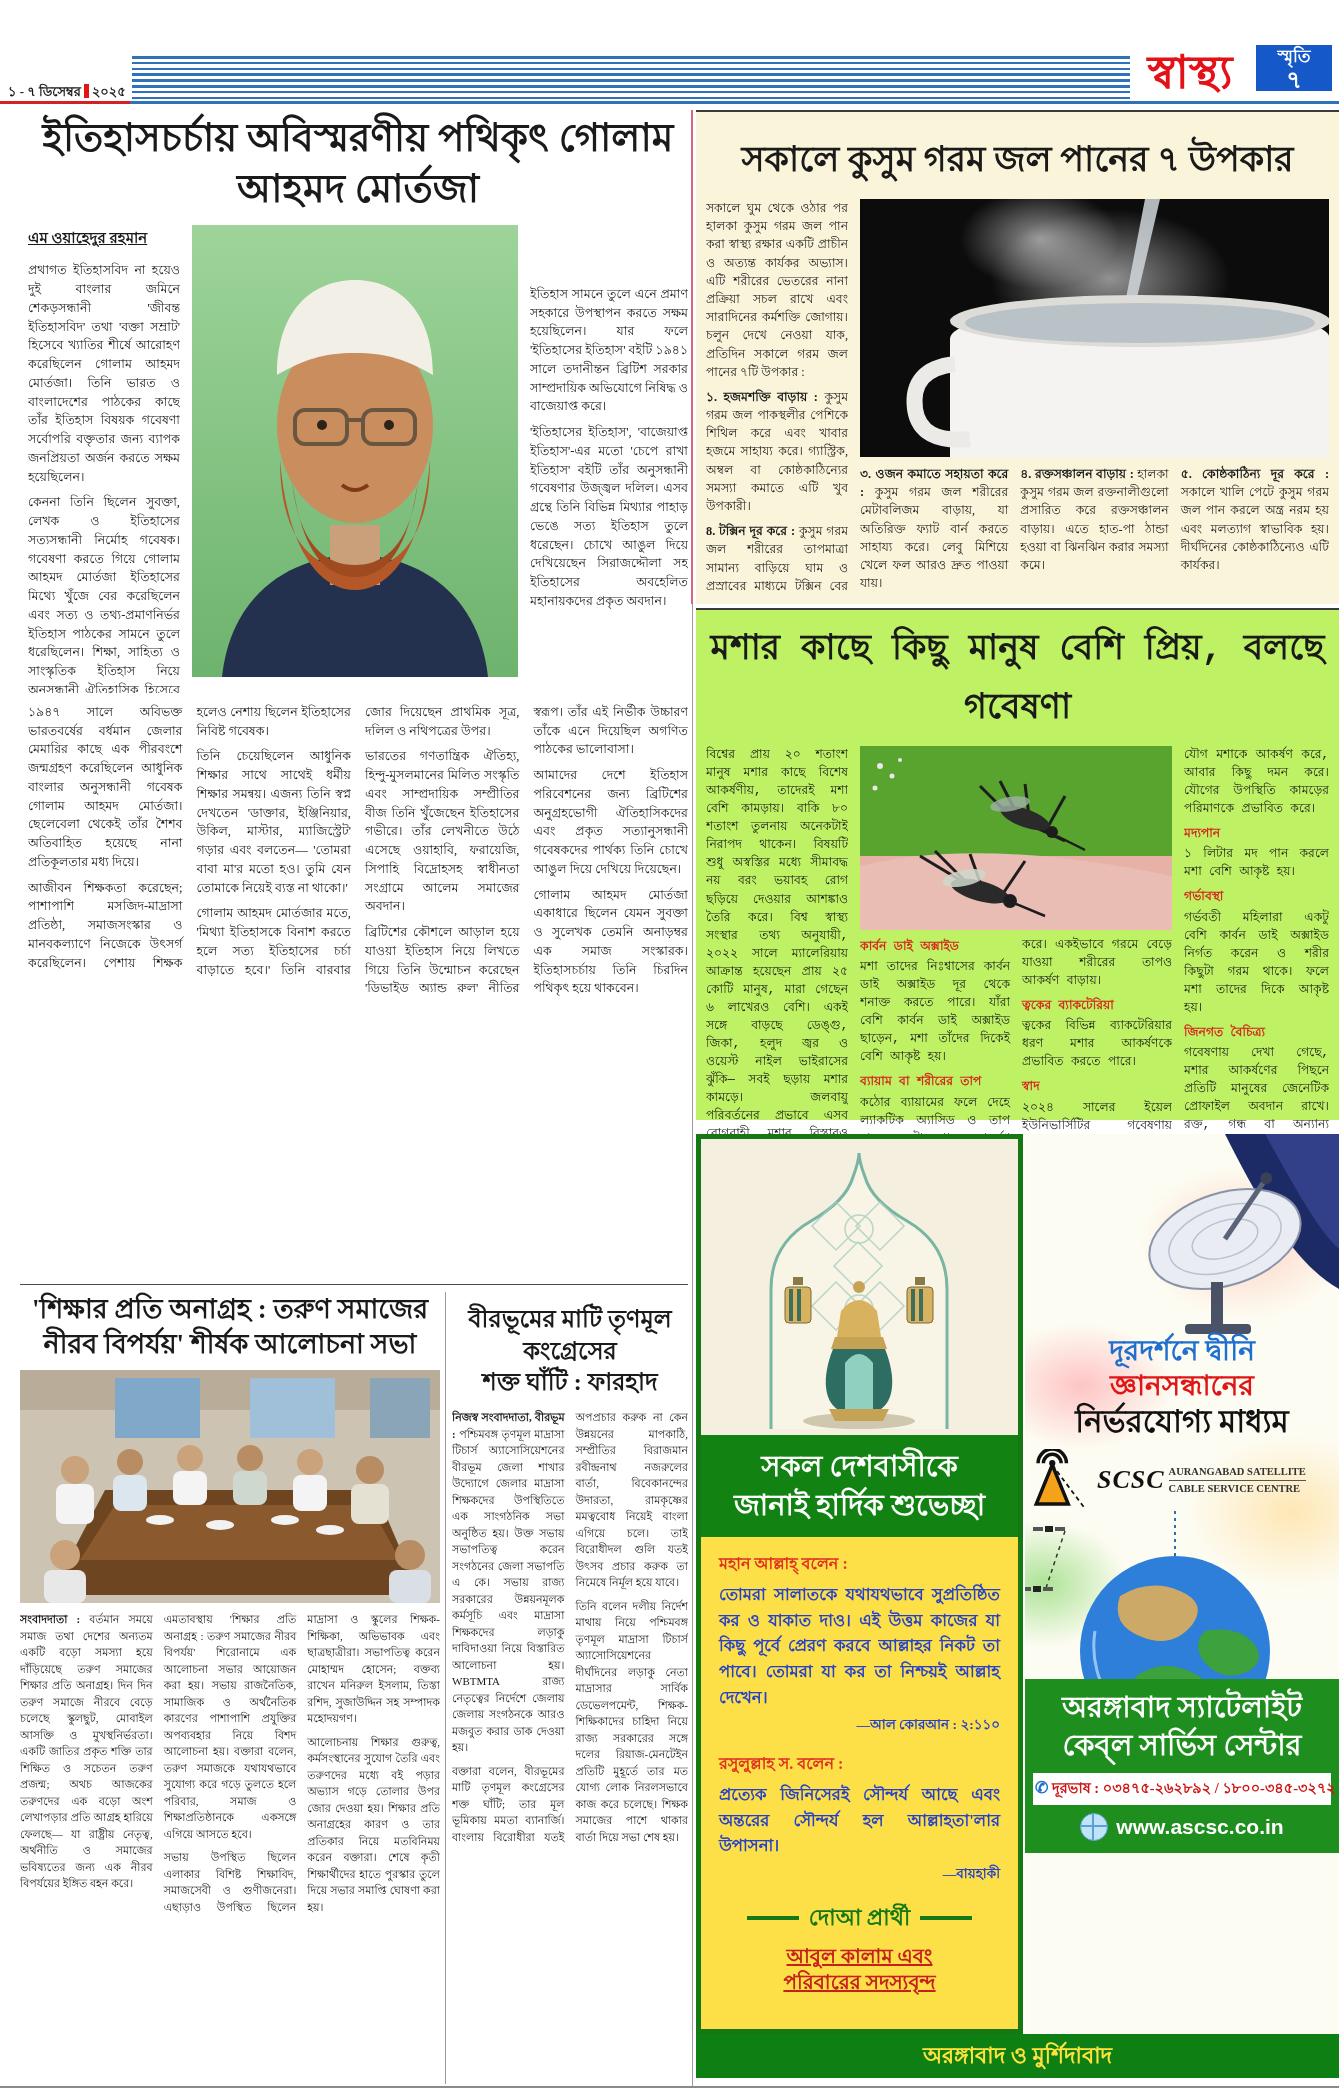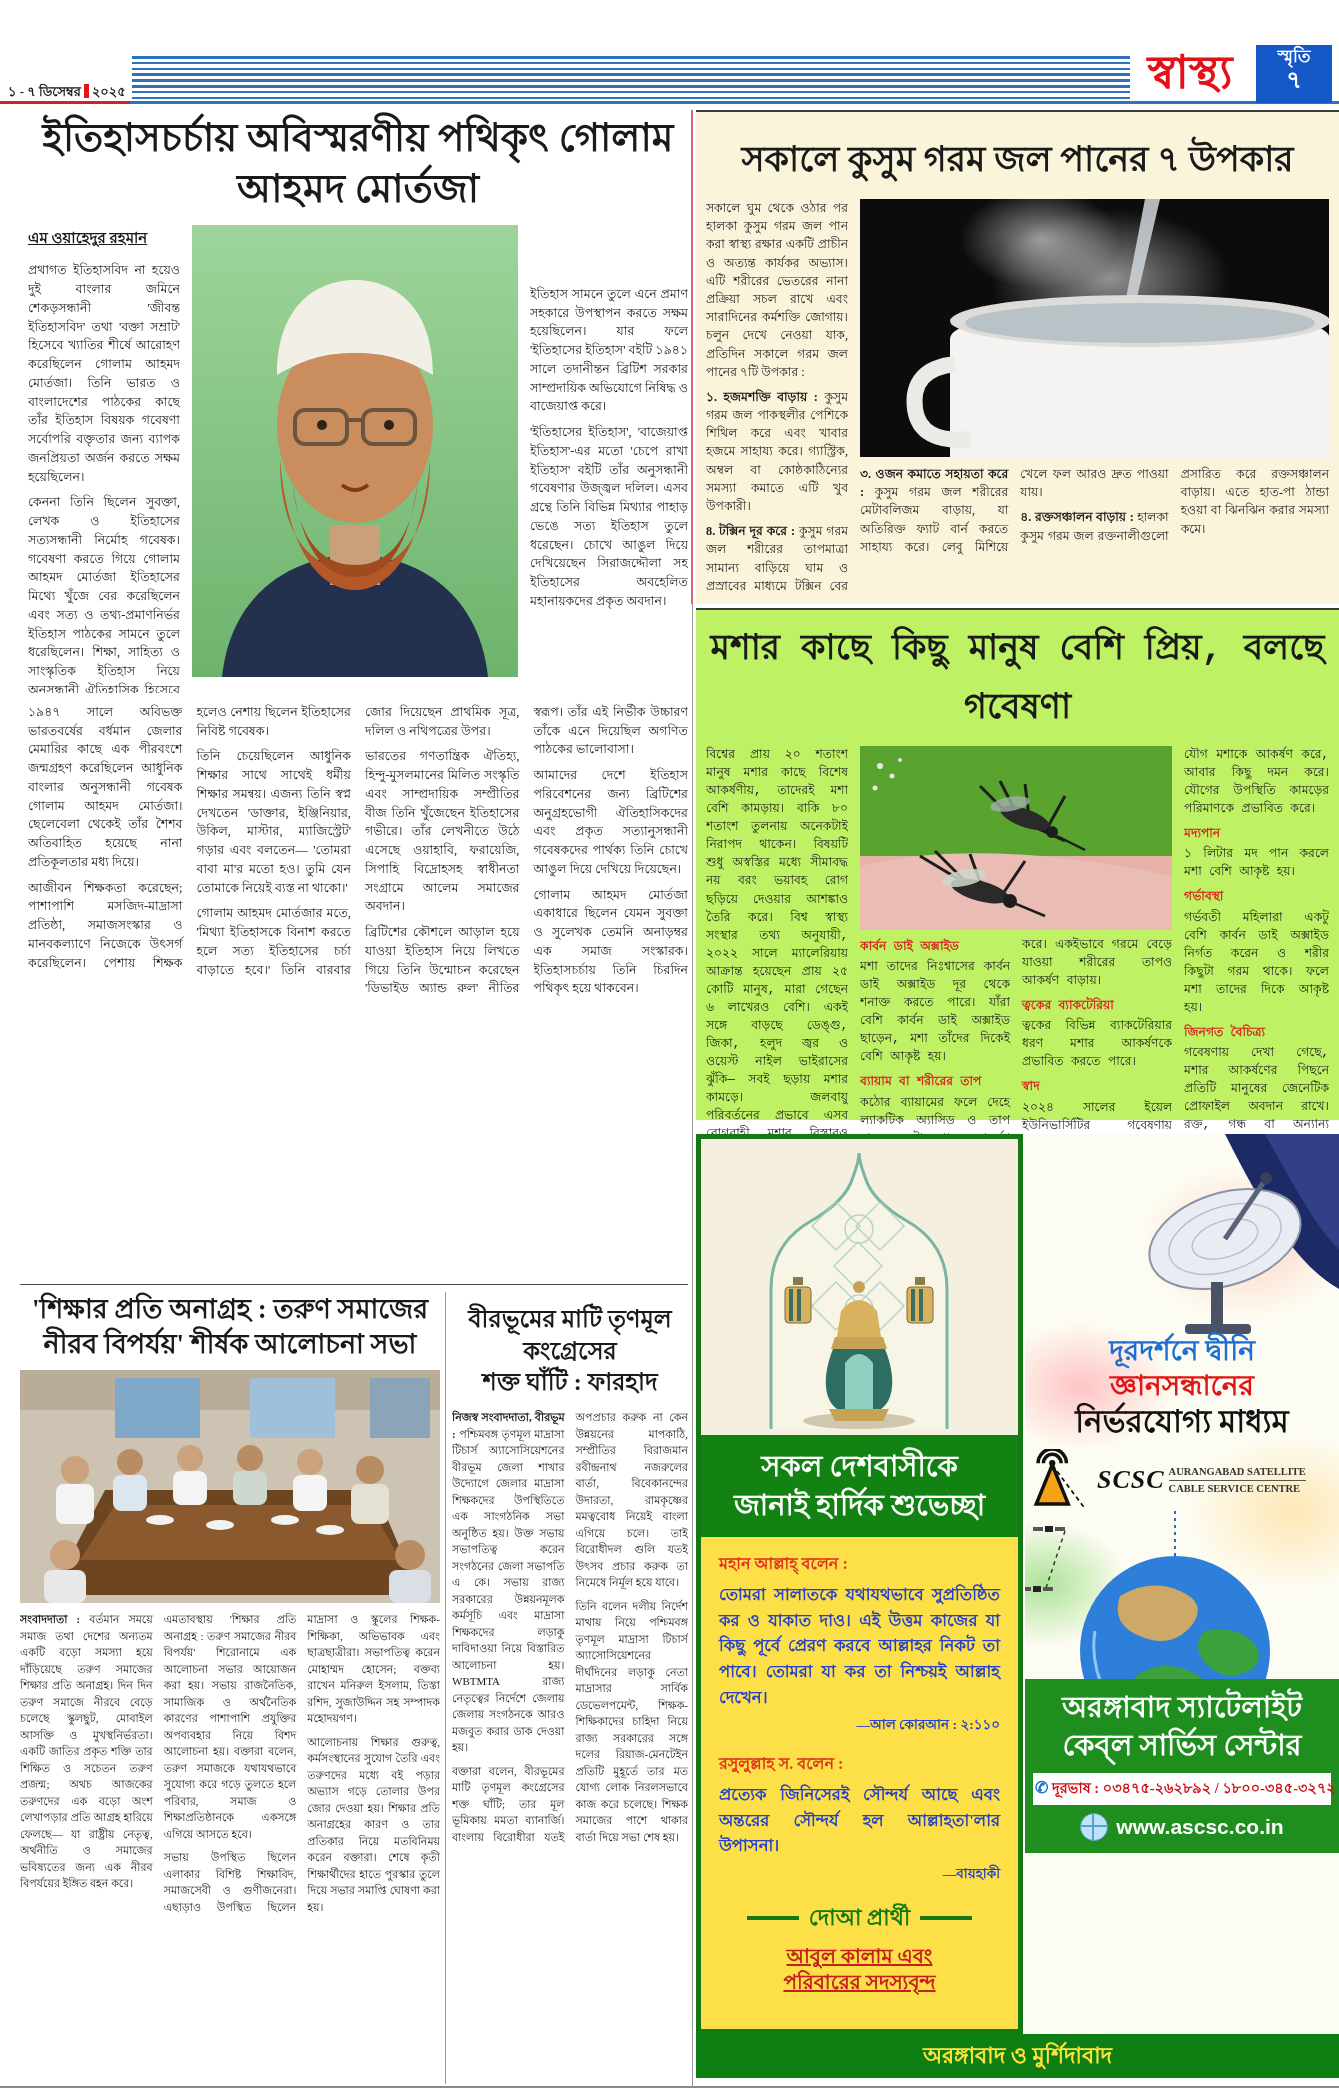--- a/index.html
+++ b/index.html
@@ -7,21 +7,21 @@
         font-family:"Liberation Serif","DejaVu Serif",serif;color:#1a1a1a;overflow:hidden;}
   
   .m-date{position:absolute;left:8px;top:82px;font-size:13px;font-weight:bold;white-space:nowrap;}
   .m-date .bar{display:inline-block;width:5px;height:14px;background:#e01616;vertical-align:-2px;margin:0 3px;}
   .stripes{position:absolute;left:132px;top:56px;width:998px;height:45px;
            background:repeating-linear-gradient(to bottom,#2f72bb 0 2.6px,#ffffff 2.6px 5.8px);}
   .hdr-rule{position:absolute;left:0;top:101px;width:1339px;height:3px;background:#2f72bb;}
   .hdr-rule-red{position:absolute;left:0;top:101px;width:130px;height:3px;background:#d42020;}
   .section-title{position:absolute;left:1128px;top:44px;width:124px;font-size:46px;font-weight:800;
                  color:#e31219;text-align:center;line-height:58px;}
-  .corner-box{position:absolute;left:1256px;top:45px;width:76px;height:58px;background:#1559c8;color:#fff;
+  .corner-box{position:absolute;left:1256px;top:45px;width:76px;height:46px;background:#1559c8;color:#fff;
               text-align:center;line-height:1.1;padding-top:3px;box-sizing:border-box;}
   .corner-box .lbl{font-size:17px;font-weight:bold;}
   .corner-box .num{font-size:24px;font-weight:bold;}
   
   .p{margin:0 0 7px;text-align:justify;text-justify:inter-word;}
   .lead-b{font-weight:bold;}
   .lead-b::after{content:" ";}
   
   .main-art{position:absolute;left:28px;top:112px;width:660px;}
   .main-hl{font-size:39px;font-weight:800;text-align:center;line-height:1.32;margin:0 10px 10px;}
@@ -200,20 +200,21 @@
             <polygon points="285,0 300,0 272,120 262,120" fill="#cfd6da" opacity="0.85"></polygon>
             <path d="M90,140 C90,120 180,108 280,108 C380,108 470,120 470,140 L470,258 L90,258 Z" fill="#f4f3f1"></path>
             <ellipse cx="280" cy="122" rx="190" ry="26" fill="#dddcd8"></ellipse>
             <ellipse cx="280" cy="124" rx="175" ry="20" fill="#b9c2c6"></ellipse>
             <path d="M95,165 q-45,5 -40,45 q5,35 55,30" fill="none" stroke="#eceae6" stroke-width="16"></path>
           </svg>
         </div>
         <div class="hw-cols">
           <p class="p"><b class="lead-b">৩. ওজন কমাতে সহায়তা করে :</b><span>কুসুম গরম জল শরীরের মেটাবলিজম বাড়ায়, যা অতিরিক্ত ফ্যাট বার্ন করতে সাহায্য করে। লেবু মিশিয়ে খেলে ফল আরও দ্রুত পাওয়া যায়।</span></p>
           <p class="p"><b class="lead-b">৪. রক্তসঞ্চালন বাড়ায় :</b><span>হালকা কুসুম গরম জল রক্তনালীগুলো প্রসারিত করে রক্তসঞ্চালন বাড়ায়। এতে হাত-পা ঠান্ডা হওয়া বা ঝিনঝিন করার সমস্যা কমে।</span></p>
+          <p class="p"><b class="lead-b">৫. কোষ্ঠকাঠিন্য দূর করে :</b><span>সকালে খালি পেটে কুসুম গরম জল পান করলে অন্ত্র নরম হয় এবং মলত্যাগ স্বাভাবিক হয়। দীর্ঘদিনের কোষ্ঠকাঠিন্যেও এটি কার্যকর।</span></p>
 
         </div>
       </div>
     </div>
   </div>
 
   <div class="mq">
     <div class="mq-hl">মশার কাছে কিছু মানুষ বেশি প্রিয়, বলছে গবেষণা</div>
     <div class="mq-body">
       <div class="mq-col1">

